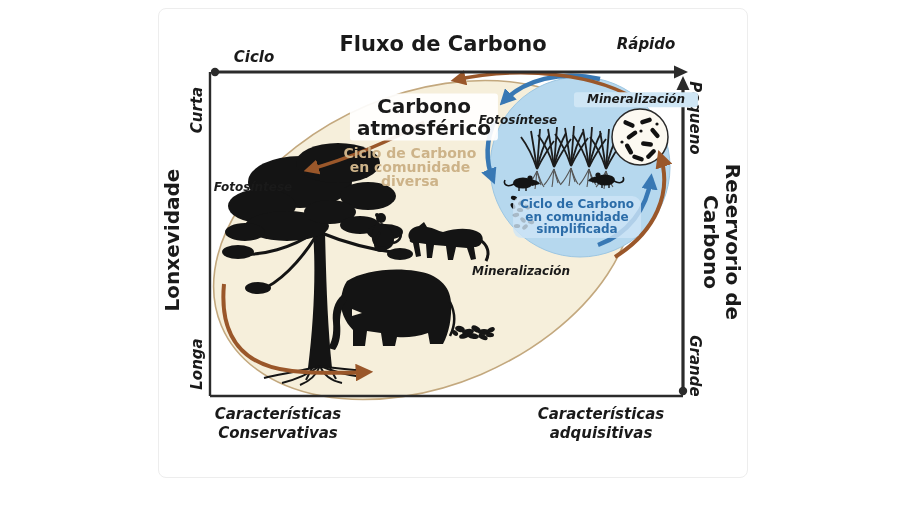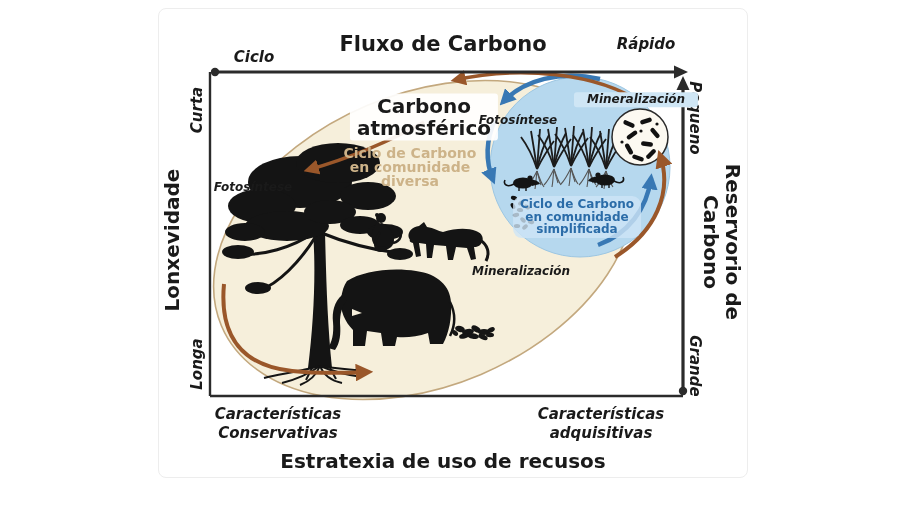--- a/index.html
+++ b/index.html
@@ -207,21 +207,20 @@
   <div class="lbl b i t15 rotl" style="left:197px;top:364px">Longa</div>
 
   <div class="lbl b i t15 rotr" style="left:695px;top:118px">Pequeno</div>
   <div class="lbl b t20 rotr" style="left:722px;top:242px">Reservorio de Carbono</div>
   <div class="lbl b i t15 rotr" style="left:695px;top:366px">Grande</div>
 
   <div class="lbl b i t15" style="left:278px;top:424px;line-height:1.25">Características
 Conservativas</div>
   <div class="lbl b i t15" style="left:601px;top:424px;line-height:1.25">Características
 adquisitivas</div>
-  <div class="lbl b t20" style="left:443px;top:461px">Estratexia de uso de recusos</div>
 
   <div class="lbl b t20 whitebox" style="left:424px;top:117px">Carbono
 atmosférico</div>
   <div class="lbl b i t12" style="left:518px;top:121px">Fotosíntese</div>
   <div class="lbl b t14 tan" style="left:410px;top:167px">Ciclo de Carbono
 en comunidade
 diversa</div>
   <div class="lbl b i t12" style="left:253px;top:188px">Fotosíntese</div>
   <div class="lbl b i t12" style="left:521px;top:272px">Mineralización</div>
   <div class="lbl b i t12 mineralpill" style="left:636px;top:100px">Mineralización</div>

